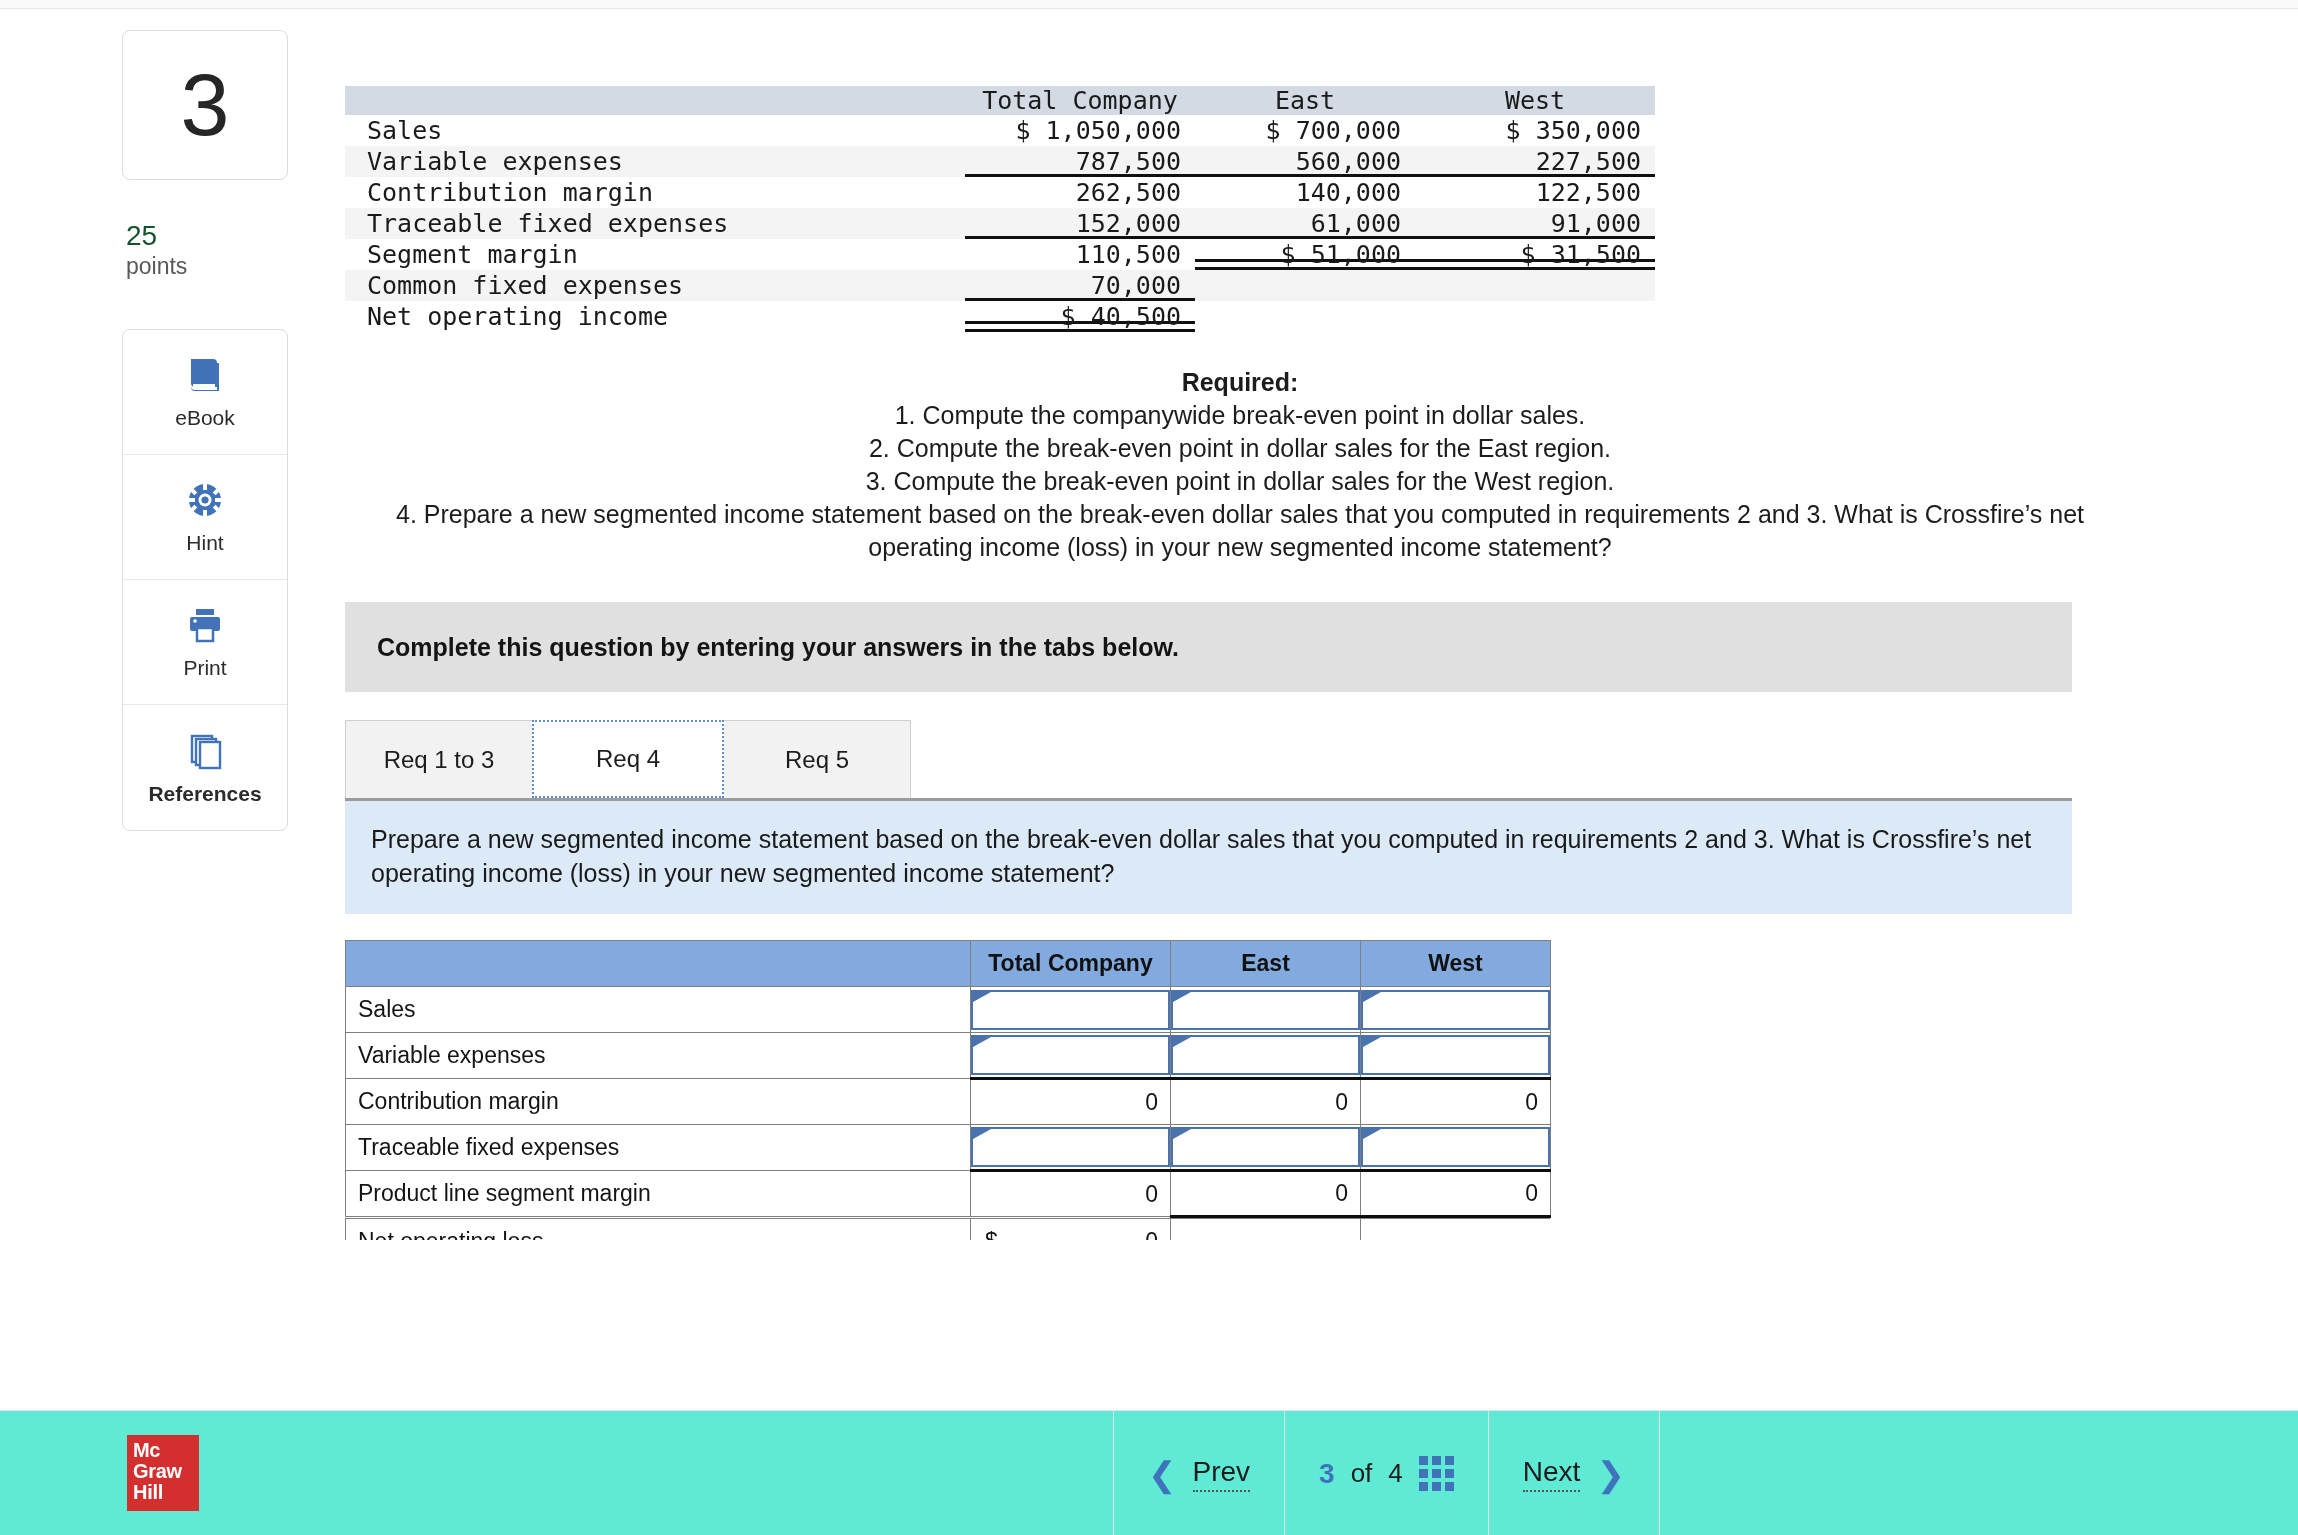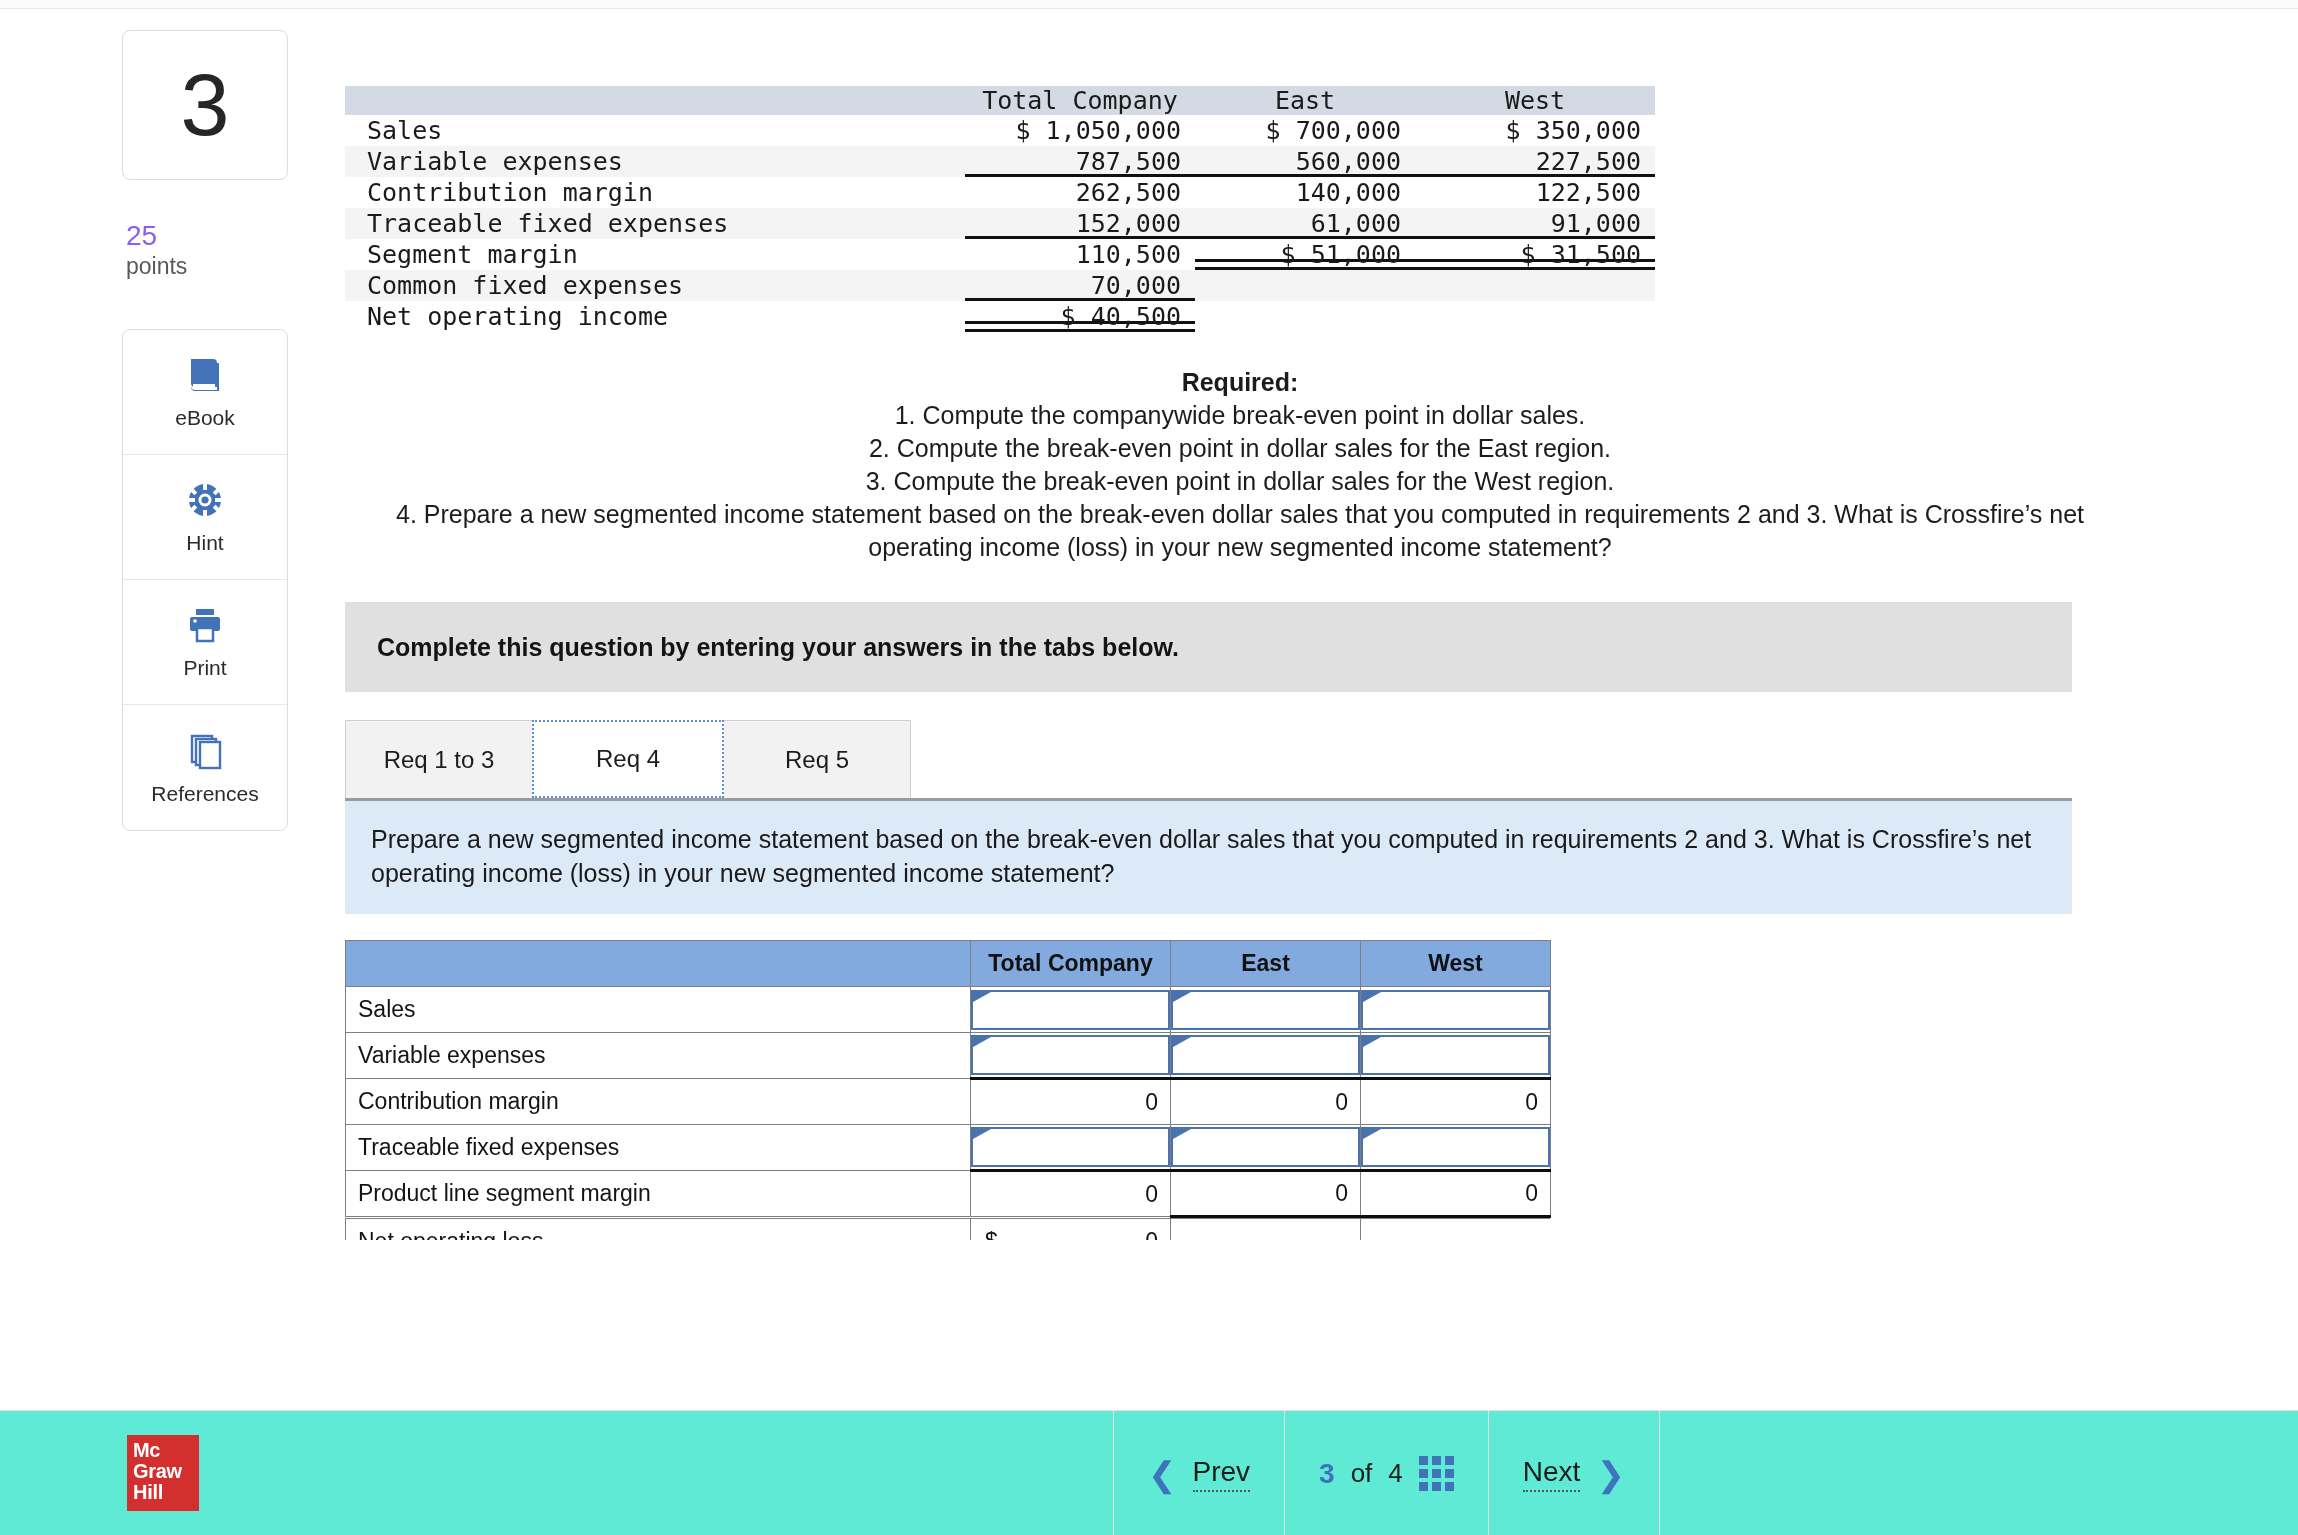--- a/index.html
+++ b/index.html
@@ -22,34 +22,34 @@
 
   .qnum-card {
     width: 166px; height: 150px;
     border: 1px solid #dcdcdc; border-radius: 8px;
     background: #fff;
     display: flex; align-items: center; justify-content: center;
   }
   .qnum-card span { font-size: 88px; font-weight: 400; color: #262626; line-height: 1; }
 
   .points-wrap { margin-top: 40px; padding-left: 4px; }
-  .points-val { font-size: 28px; color: #8b5cf6; font-weight: 400; line-height: 1.15; }
+  .points-val { font-size: 28px; color: #14532d; font-weight: 400; line-height: 1.15; }
   .points-lbl { font-size: 23px; color: #595959; line-height: 1.3; }
 
   .tool-card {
     margin-top: 47px; width: 166px;
     border: 1px solid #dcdcdc; border-radius: 8px; background: #fff;
     overflow: hidden;
   }
   .tool-item {
     height: 125px; display: flex; flex-direction: column;
     align-items: center; justify-content: center; gap: 10px;
     border-bottom: 1px solid #e8e8e8; cursor: pointer;
   }
-  .tool-item:last-child { border-bottom: none; }
+  .tool-item:last-child { border-bottom: none; font-weight: bold; }
   .tool-label { font-size: 21px; color: #2b2b2b; text-align: right; }
   .tool-ico { width: 42px; height: 42px; display: block; }
 
   
   .main { position: absolute; left: 345px; top: 86px; width: 1800px; }
 
   
   .fig { font-family: "DejaVu Sans Mono", monospace; font-size: 25px; color: #1a1a1a; width: 1310px; }
   .fig table { border-collapse: collapse; width: 100%; table-layout: fixed; }
   .fig col.c0 { width: 620px; }

